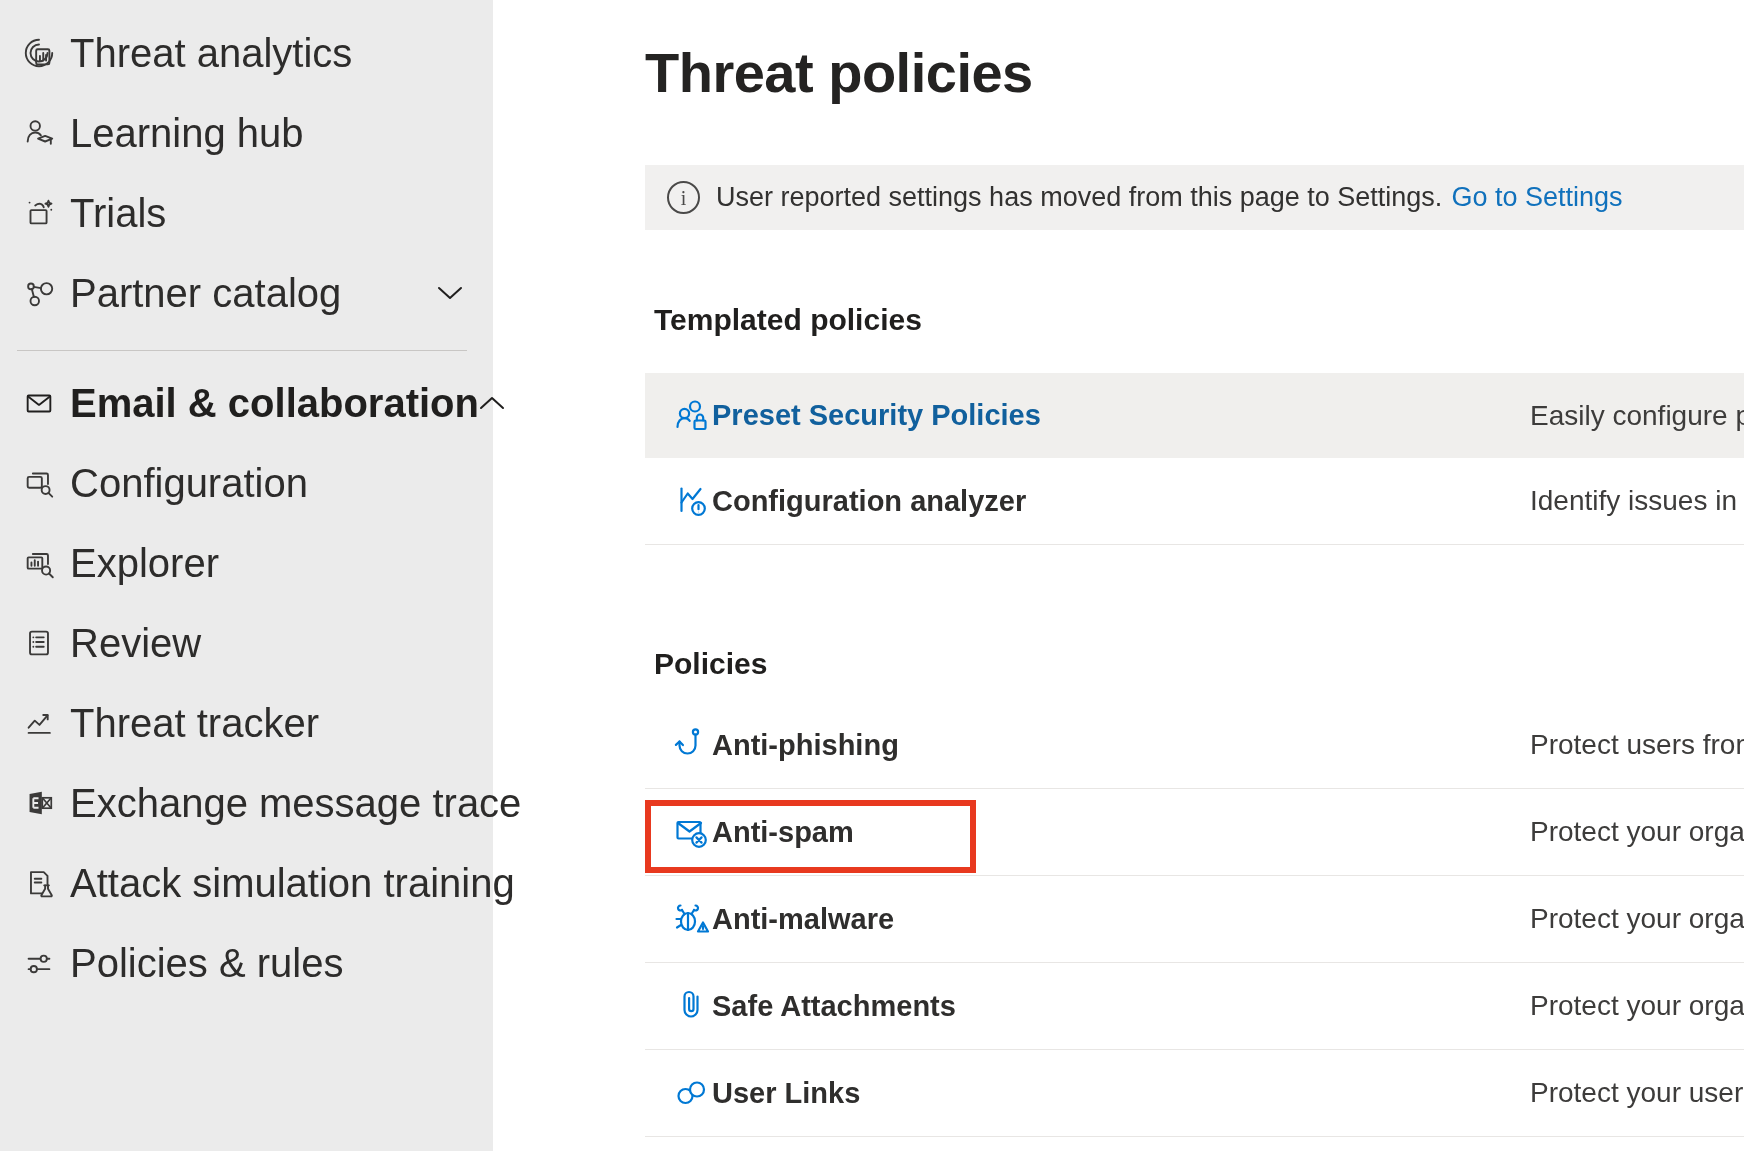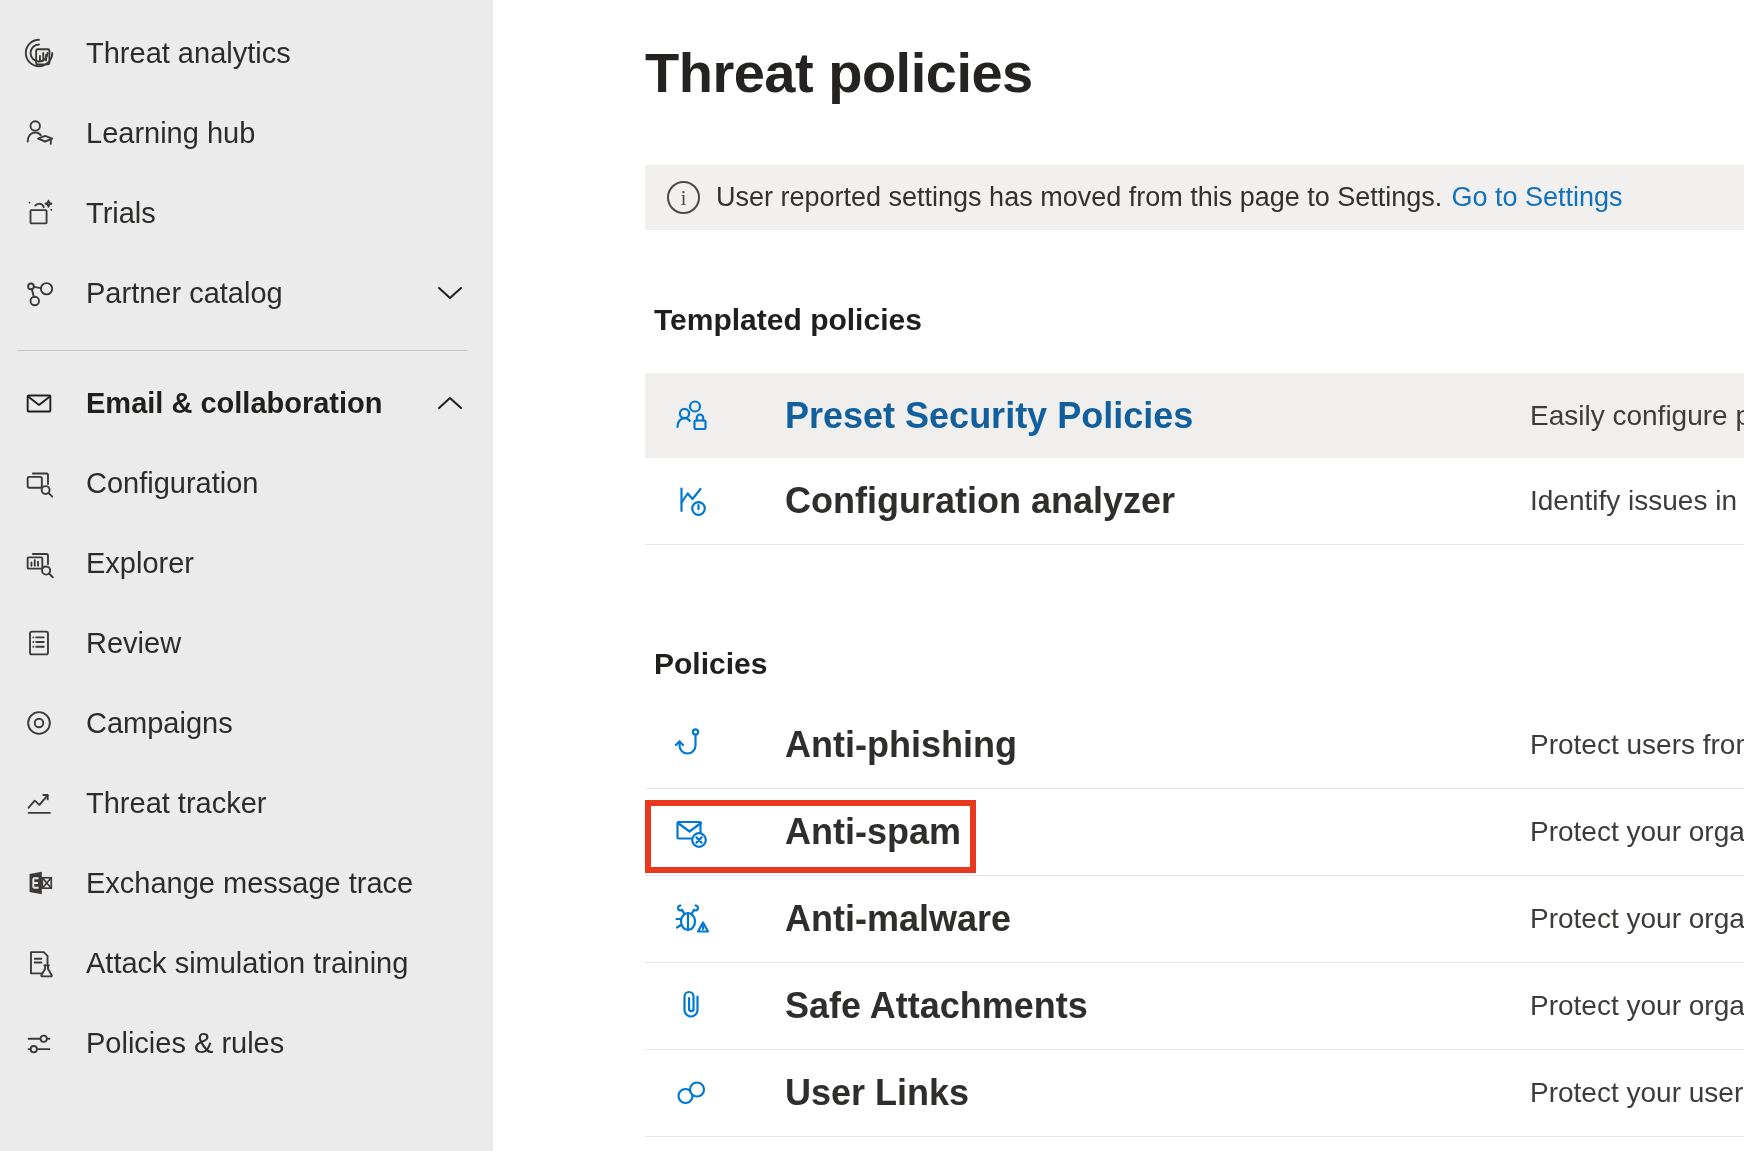--- a/index.html
+++ b/index.html
@@ -9,21 +9,21 @@
     -webkit-font-smoothing:antialiased;
   }
   
   .sidebar{
     position:absolute;left:0;top:0;width:493px;height:1151px;
     background:#ebebeb;box-sizing:border-box;padding-top:13px;
   }
   .side-item{height:80px;display:flex;align-items:center;padding-left:22px;cursor:pointer;}
   .sicon{width:34px;height:34px;flex:0 0 34px;display:flex;align-items:center;justify-content:center;}
   .sicon svg{width:34px;height:34px;display:block;}
-  .slabel{margin-left:30px;font-size:29px;color:#2d2c2b;white-space:nowrap;}
+  .slabel{margin-left:14px;font-size:40px;color:#2d2c2b;white-space:nowrap;}
   .side-item.bold .slabel{font-weight:700;color:#201f1e;}
   .chev{margin-left:auto;margin-right:30px;display:flex;}
   .chev svg{width:26px;height:16px;}
   .side-divider{height:1px;background:#c8c6c4;margin:17px 26px 12px 17px;}
   
   .main{position:absolute;left:645px;top:0;width:1099px;height:1031px;}
   .page-title{position:absolute;left:0;top:40px;margin:0;font-size:56px;font-weight:700;color:#242322;letter-spacing:-0.5px;white-space:nowrap;}
   .banner{position:absolute;left:0;top:165px;width:1099px;height:65px;background:#f1f0ef;display:flex;align-items:center;}
   .info-circle{
     width:29px;height:29px;border:2.5px solid #4a4948;border-radius:50%;
@@ -37,21 +37,21 @@
   .sec-head.policies{top:647px;}
   .rows{position:absolute;left:0;width:1099px;}
   .rows.templated{top:373px;}
   .rows.policies{top:702px;}
   .prow{position:relative;height:86px;display:flex;align-items:center;cursor:pointer;}
   .prow.shaded{background:#f0efed;height:85px;}
   .prow.bordered{border-bottom:1px solid #e8e6e4;}
   .rows.policies .prow{height:86px;border-bottom:1px solid #e8e6e4;}
   .picon{margin-left:27px;width:40px;height:40px;flex:0 0 40px;display:flex;align-items:center;justify-content:center;}
   .picon svg{width:40px;height:40px;display:block;}
-  .pname{margin-left:73px;font-size:36px;font-weight:600;color:#2f2e2d;white-space:nowrap;}
+  .pname{font-size:29px;font-weight:600;color:#2f2e2d;white-space:nowrap;}
   .pname.link{color:#11609d;}
   .pdesc{position:absolute;left:885px;top:50%;transform:translateY(-50%);font-size:28px;color:#3d3c3b;white-space:nowrap;}
   .red-box{position:absolute;left:0;top:11px;width:331px;height:73px;border:6px solid #e8391f;box-sizing:border-box;pointer-events:none;}
 </style>
 </head>
 <body>
 
 <div class="sidebar">
 
   <div class="side-item">
@@ -171,31 +171,20 @@
           <g fill="none" stroke="#3b3a39" stroke-width="2" stroke-linecap="round" stroke-linejoin="round">
         <rect x="8.5" y="6" width="19" height="24" rx="2"></rect>
         <path d="M15 12 h8 M15 17 h8 M15 22 h8"></path>
         <path d="M12 12 h0.01 M12 17 h0.01 M12 22 h0.01"></path>
       </g>
         </svg>
     </span>
     <span class="slabel">Review</span>
   </div>
 
-  <div class="side-item">
-    <span class="sicon">
-      <svg viewBox="0 0 36 36">
-          <g fill="none" stroke="#3b3a39" stroke-width="2">
-        <circle cx="18" cy="18" r="11.5"></circle>
-            <circle cx="18" cy="18" r="4.5"></circle>
-      </g>
-        </svg>
-    </span>
-    <span class="slabel">Campaigns</span>
-  </div>
 
   <div class="side-item">
     <span class="sicon">
       <svg viewBox="0 0 36 36">
           <g fill="none" stroke="#3b3a39" stroke-width="2" stroke-linecap="round" stroke-linejoin="round">
         <path d="M7 23 l6.5-7.5 5 4.5 8.5-10"></path>
         <path d="M22.5 9.5 h4.7 v4.7"></path>
         <path d="M7 28.5 h22.5"></path>
       </g>
         </svg>

